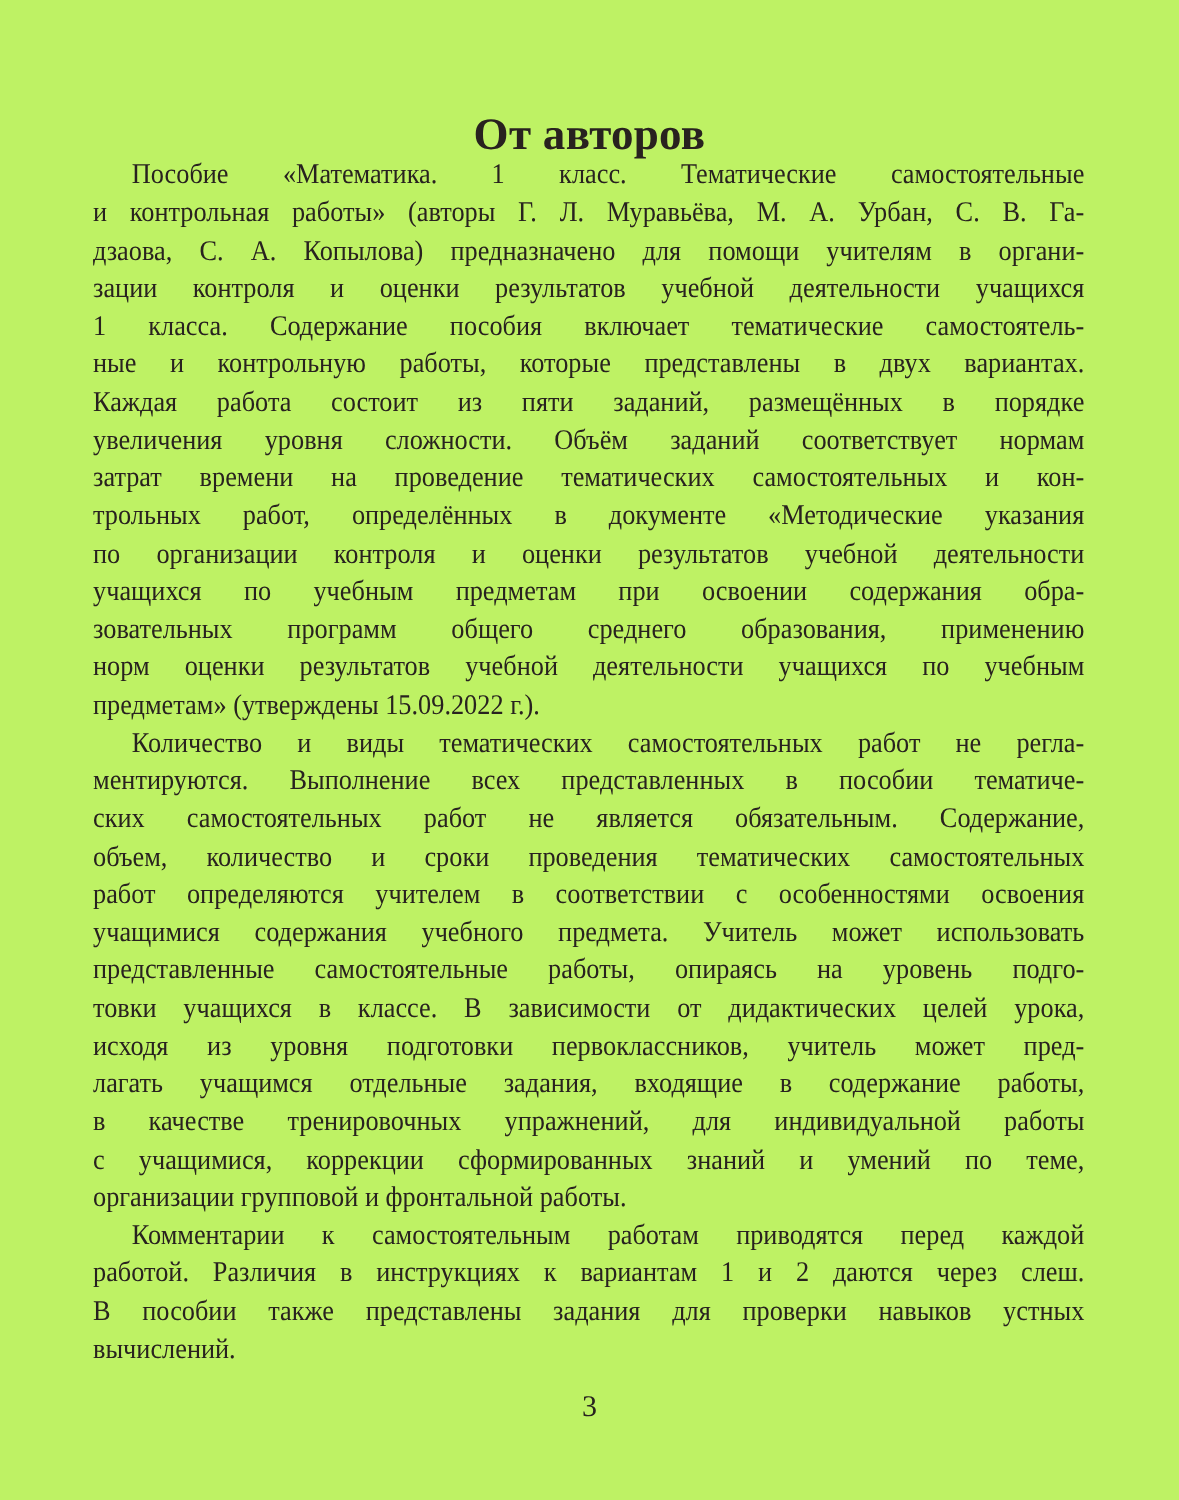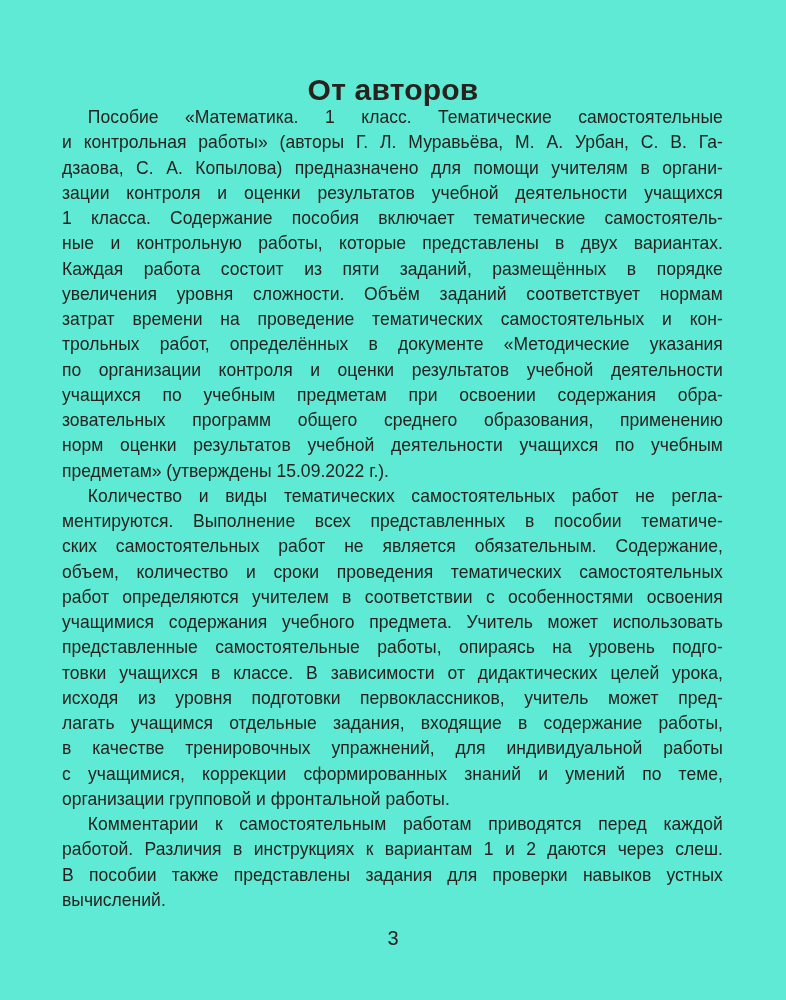--- a/index.html
+++ b/index.html
@@ -4,23 +4,23 @@
 <style>
   html, body {
     margin: 0;
     padding: 0;
     background: #ffffff;
   }
   .page {
     position: relative;
     width: 786px;
     height: 1000px;
-    background: #5eead4;
+    background: #bef264;
     overflow: hidden;
-    font-family: Liberation Sans, sans-serif;
+    font-family: Liberation Serif, serif;
     color: #28221f;
   }
   .title {
     position: absolute;
     top: 53px;
     left: 0;
     width: 100%;
     text-align: center;
     font-size: 30px;
     line-height: 34px;

